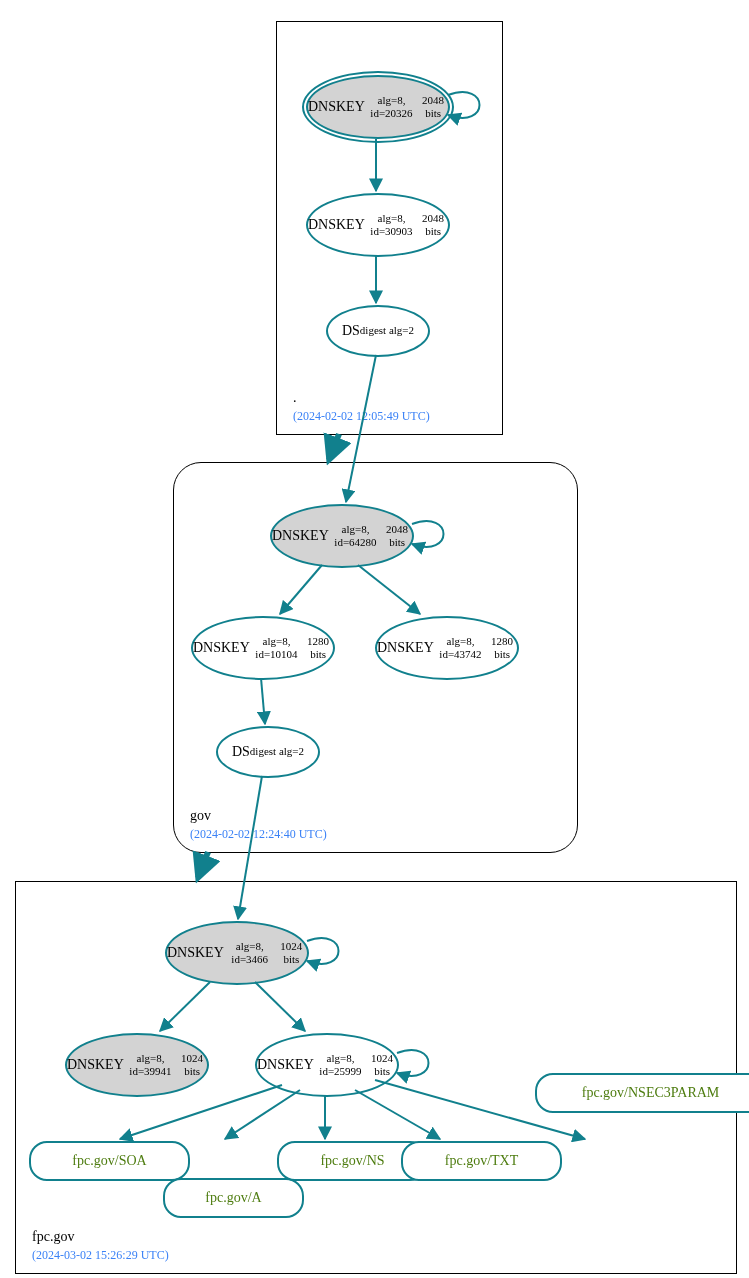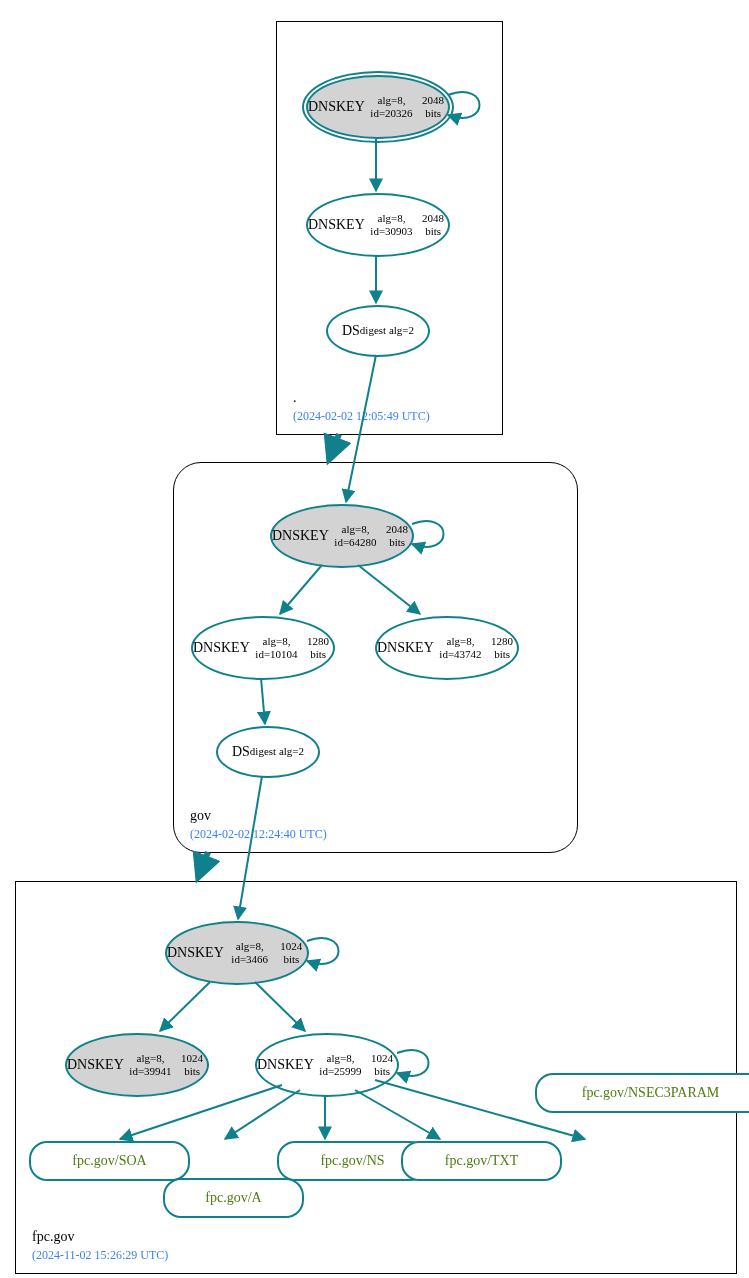--- a/index.html
+++ b/index.html
@@ -89,21 +89,21 @@
   <span class="zone-timestamp" style="left:16px; bottom:10px;">(2024-02-02 12:05:49 UTC)</span>
 </div>
 
 <div class="zone-box" style="left:173px; top:462px; width:403px; height:389px;border-radius:28px;">
   <span class="zone-label" style="left:16px; bottom:28px;">gov</span>
   <span class="zone-timestamp" style="left:16px; bottom:10px;">(2024-02-02 12:24:40 UTC)</span>
 </div>
 
 <div class="zone-box" style="left:15px; top:881px; width:720px; height:391px;">
   <span class="zone-label" style="left:16px; bottom:28px;">fpc.gov</span>
-  <span class="zone-timestamp" style="left:16px; bottom:10px;">(2024-11-02 15:26:29 UTC)</span>
+  <span class="zone-timestamp" style="left:16px; bottom:10px;">(2024-03-02 15:26:29 UTC)</span>
 </div>
 
 <div class="node ksk double-border" style="left:306px; top:75px; width:140px; height:60px;">
   <span class="node-title">DNSKEY</span>
   <span class="node-sub">alg=8, id=20326</span>
   <span class="node-sub">2048 bits</span>
 </div>
 
 <div class="node" style="left:306px; top:193px; width:140px; height:60px;">
   <span class="node-title">DNSKEY</span>

